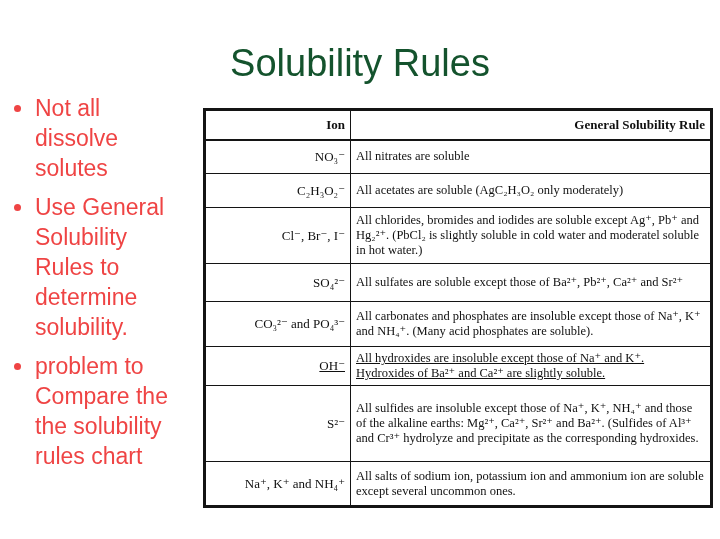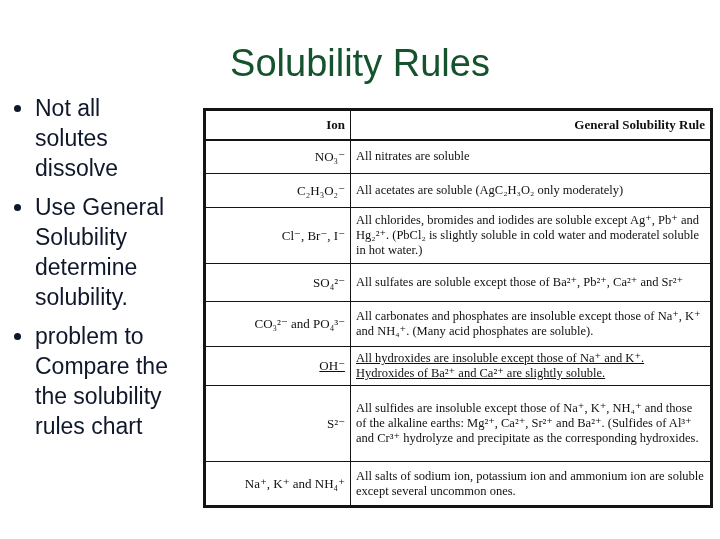--- a/index.html
+++ b/index.html
@@ -22,21 +22,21 @@
     color:#14532d;
   }
   .bullets{
     position:absolute;
     left:6px;top:93px;width:196px;
     margin:0;
     padding:0 0 0 29px;
     list-style:disc outside;
     font-size:23px;
     line-height:30px;
-    color:#0f172a;
+    color:#ef4444;
   }
   .bullets li{margin:0 0 9px 0;}
   .bullet-line{white-space:nowrap;}
   .sol-table{
     position:absolute;
     left:203px;top:108px;
     width:510px;
     table-layout:fixed;
     border-collapse:collapse;
     border:3px solid #141414;
@@ -80,26 +80,27 @@
 </style>
 </head>
 <body>
 
 <div class="slide">
   <h1 class="title">Solubility Rules</h1>
 
   <ul class="bullets">
       <li>
         <div class="bullet-line">Not all</div>
+        <div class="bullet-line">dissolve</div>
         <div class="bullet-line">solutes</div>
-        <div class="bullet-line">dissolve</div>
       </li>
       <li>
         <div class="bullet-line">Use General</div>
         <div class="bullet-line">Solubility</div>
+        <div class="bullet-line">Rules to</div>
         <div class="bullet-line">determine</div>
         <div class="bullet-line">solubility.</div>
       </li>
       <li>
         <div class="bullet-line">problem to</div>
         <div class="bullet-line">Compare the</div>
         <div class="bullet-line">the solubility</div>
         <div class="bullet-line">rules chart</div>
       </li>
     </ul>

